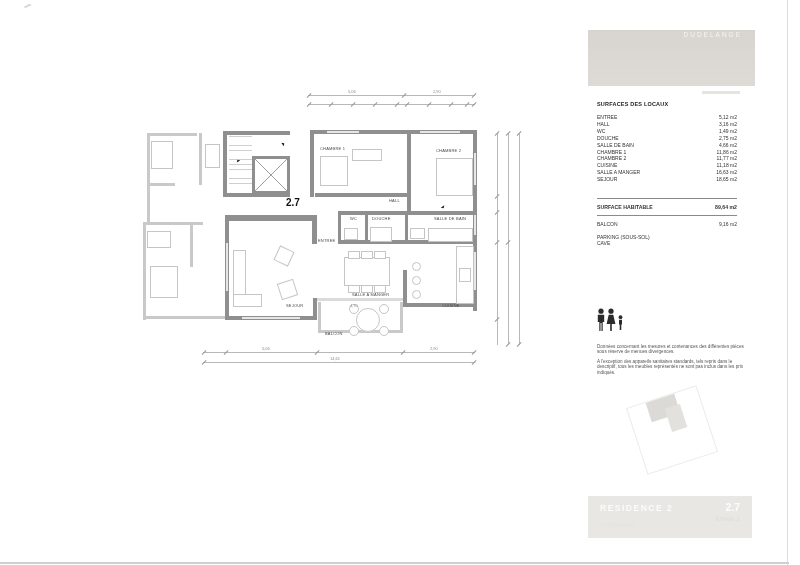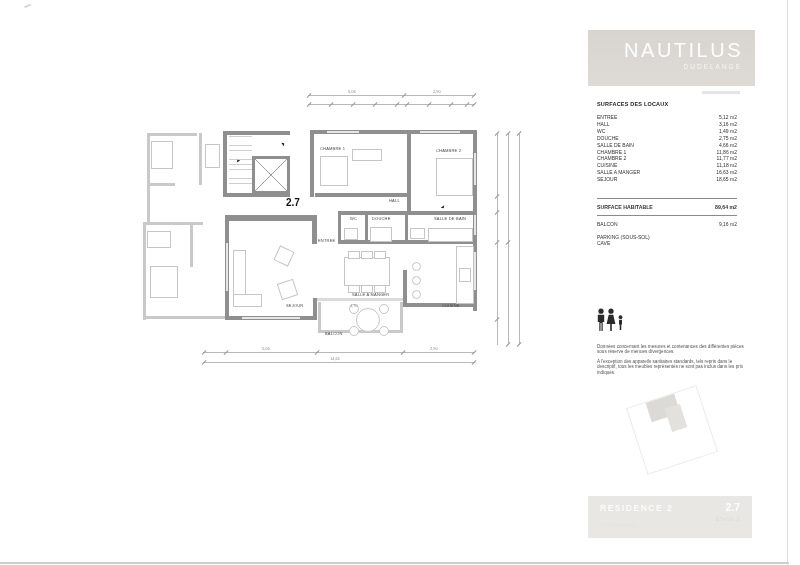--- a/index.html
+++ b/index.html
@@ -206,21 +206,20 @@
     <div class="tick" style="left:494px;top:319px;"></div>
     <div class="tick" style="left:505px;top:133px;"></div>
     <div class="tick" style="left:505px;top:242px;"></div>
     <div class="tick" style="left:505px;top:344px;"></div>
     <div class="tick" style="left:516px;top:133px;"></div>
     <div class="tick" style="left:516px;top:344px;"></div>
   </div>
 </div>
 
 <div class="logo-box">
-  <div class="logo-title">NAUTILUS</div>
   <div class="logo-city">DUDELANGE</div>
 </div>
 <div class="fineprint"></div>
 
 <div class="stitle">SURFACES DES LOCAUX</div>
 
 <div class="stable">
   <div class="srow">
       <span>ENTREE</span>
       <span>5,12 m2</span>

